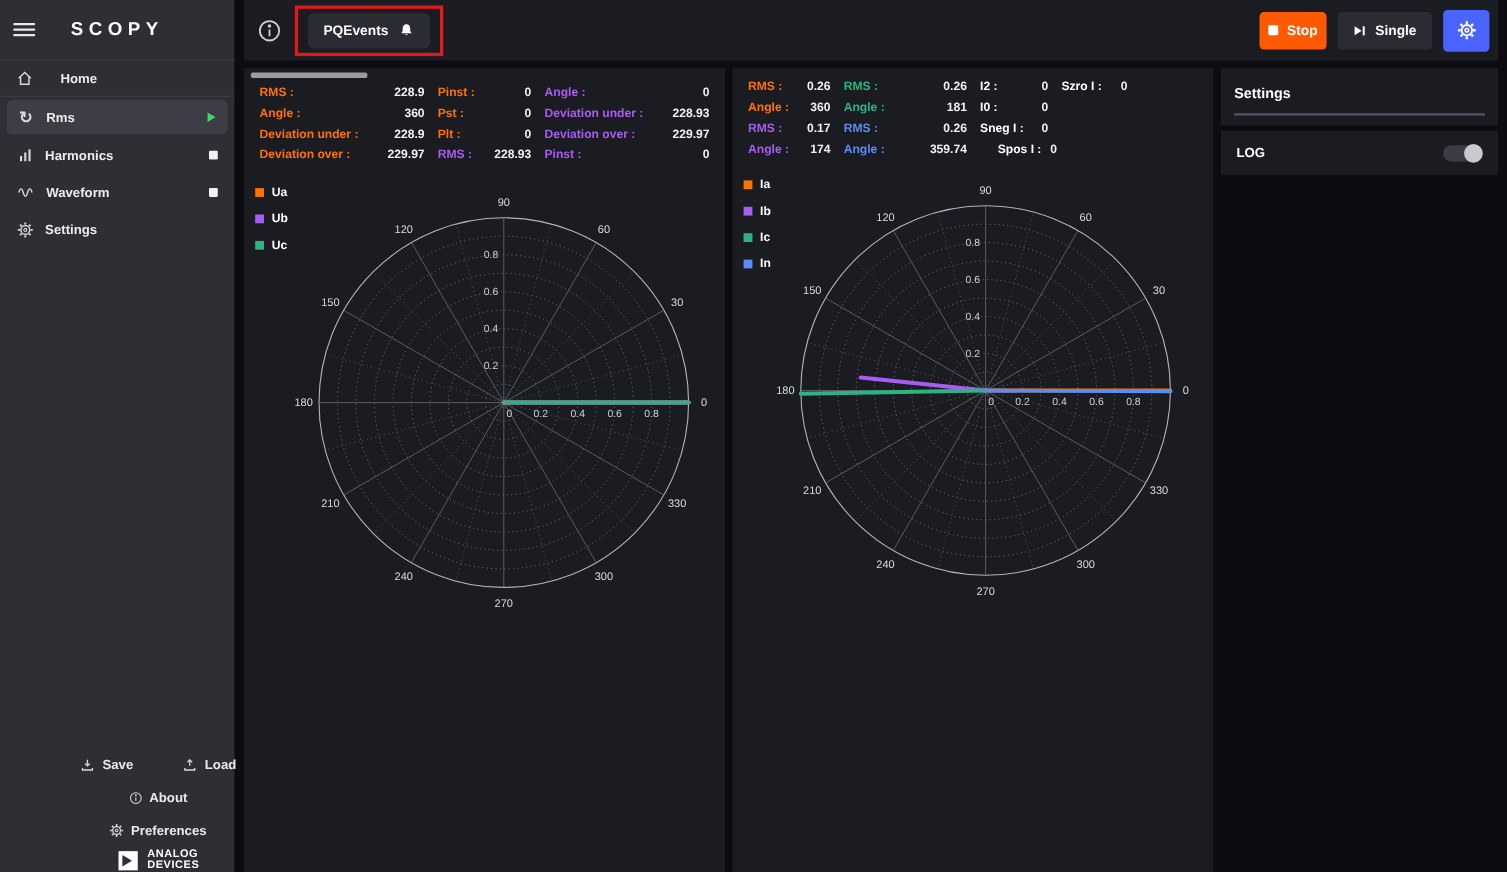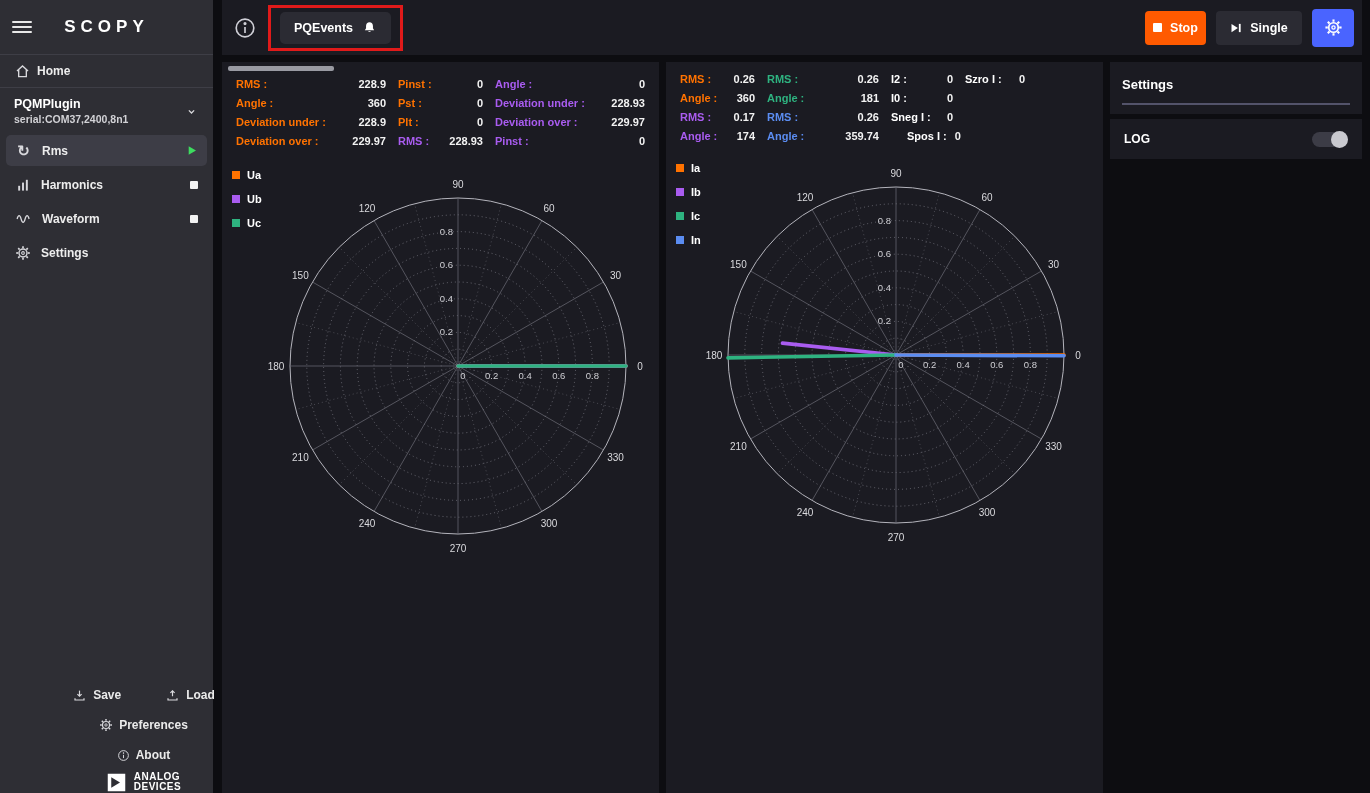--- a/index.html
+++ b/index.html
@@ -12,21 +12,21 @@
   }
   .icon { display:inline-flex; align-items:center; justify-content:center; flex:none; }
   svg text { font-family:"Liberation Sans", sans-serif; }
 
   
   .sidebar { position:absolute; left:0; top:0; width:213px; height:793px; background:#2e2e34; }
   .sb-header { height:55px; display:flex; align-items:center; padding:0 12px; border-bottom:1px solid #3e3e46; }
   .hamburger { width:20px; display:flex; flex-direction:column; gap:3px; cursor:pointer; }
   .hamburger span { display:block; height:2px; background:#e8e8e8; border-radius:1px; }
   .logo { flex:1; text-align:center; font-weight:bold; font-size:17px; letter-spacing:5px; color:#fff; }
-  .sb-row { display:flex; align-items:center; gap:6px; padding:0 14px; font-size:12px; font-weight:bold; color:#ededed; }
+  .sb-row { display:flex; align-items:center; gap:24px; padding:0 14px; font-size:12px; font-weight:bold; color:#ededed; }
   .sb-home { height:33px; border-bottom:1px solid #3e3e46; }
   .plugin-row { display:flex; align-items:center; padding:9px 14px 7px; }
   .plugin-name { font-size:12.5px; font-weight:bold; color:#fff; }
   .plugin-sub { font-size:10.5px; font-weight:bold; color:#d2d2d6; margin-top:2px; }
   .plugin-row .chev { margin-left:auto; }
   .tool-row { display:flex; align-items:center; gap:10px; height:31px; margin:3px 6px 0; padding:0 9px; border-radius:5px; font-size:12px; font-weight:bold; color:#ededed; cursor:pointer; }
   .tool-row.active { background:#3d3d46; }
   .tool-ind { margin-left:auto; display:inline-flex; }
   .stopsq { width:8px; height:8px; background:#f2f2f2; border-radius:1px; }
   .sb-footer { position:absolute; bottom:0; left:0; width:100%;margin-left:37px; }
@@ -92,31 +92,20 @@
   <div class="sb-row sb-home">
     <span class="icon">
       <svg width="17" height="17" viewBox="0 0 20 20" fill="none" stroke="#d8d8dc" stroke-width="1.6">
           <path d="M3.5 9.5 L10 3.5 L16.5 9.5"></path>
           <path d="M5.5 8 V16 H14.5 V8"></path>
         </svg>
     </span>
     <span>Home</span>
   </div>
 
-  <div class="plugin-row">
-    <div>
-      <div class="plugin-name">PQMPlugin</div>
-      <div class="plugin-sub">serial:COM37,2400,8n1</div>
-    </div>
-    <span class="icon chev">
-      <svg width="15" height="15" viewBox="0 0 20 20" fill="none" stroke="#d8d8dc" stroke-width="1.8">
-          <path d="M6.5 8.5 L10 12 L13.5 8.5"></path>
-        </svg>
-    </span>
-  </div>
 
   <div class="tool-row active">
     <span class="icon" style="font-size:15px;color:#d8d8dc;width:17px;">↻</span>
     <span>Rms</span>
     <span class="tool-ind">
       <svg width="12" height="13" viewBox="0 0 18 19">
           <polygon points="4,3 15,9.5 4,16" fill="#3ddc5f"></polygon>
         </svg>
     </span>
   </div>
@@ -185,46 +174,46 @@
               <path d="M10 11 V3.7"></path>
               <path d="M7.2 6.5 L10 3.7 L12.8 6.5"></path>
               <path d="M4 13.5 V16 H16 V13.5"></path>
             </svg>
         </span>
         <span>Load</span>
       </div>
     </div>
     <div class="sb-center">
       <span class="icon">
+        <svg width="13" height="13" viewBox="0 0 20 20" fill="none" stroke="#d8d8dc" stroke-width="1.5">
+            <circle cx="10" cy="10" r="7.5"></circle>
+            <line x1="10" y1="9" x2="10" y2="14"></line>
+            <circle cx="10" cy="6.2" r="0.6" fill="#d8d8dc"></circle>
+          </svg>
+      </span>
+      <span>About</span>
+    </div>
+    <div class="sb-center">
+      <span class="icon">
         <svg width="14" height="14" viewBox="0 0 20 20" fill="none" stroke="#d8d8dc">
             <circle cx="10" cy="10" r="5" stroke-width="1.7"></circle>
             <circle cx="10" cy="10" r="1.7" stroke-width="1.3"></circle>
             <g stroke-width="2.1">
               <line x1="10" y1="1.5" x2="10" y2="4"></line>
               <line x1="10" y1="16" x2="10" y2="18.5"></line>
               <line x1="1.5" y1="10" x2="4" y2="10"></line>
               <line x1="16" y1="10" x2="18.5" y2="10"></line>
               <line x1="4" y1="4" x2="5.8" y2="5.8"></line>
               <line x1="14.2" y1="14.2" x2="16" y2="16"></line>
               <line x1="4" y1="16" x2="5.8" y2="14.2"></line>
               <line x1="14.2" y1="5.8" x2="16" y2="4"></line>
             </g>
           </svg>
       </span>
       <span>Preferences</span>
-    </div>
-    <div class="sb-center">
-      <span class="icon">
-        <svg width="13" height="13" viewBox="0 0 20 20" fill="none" stroke="#d8d8dc" stroke-width="1.5">
-            <circle cx="10" cy="10" r="7.5"></circle>
-            <line x1="10" y1="9" x2="10" y2="14"></line>
-            <circle cx="10" cy="6.2" r="0.6" fill="#d8d8dc"></circle>
-          </svg>
-      </span>
-      <span>About</span>
     </div>
     <div class="brand">
       <svg width="21" height="21" viewBox="0 0 24 24">
           <rect x="2" y="2" width="20" height="20" fill="#ffffff"></rect>
           <polygon points="6,6 6,18 16,12" fill="#2e2e34"></polygon>
         </svg>
       <div class="brand-text">
         <span>ANALOG</span><br>
         <span>DEVICES</span>
       </div>

